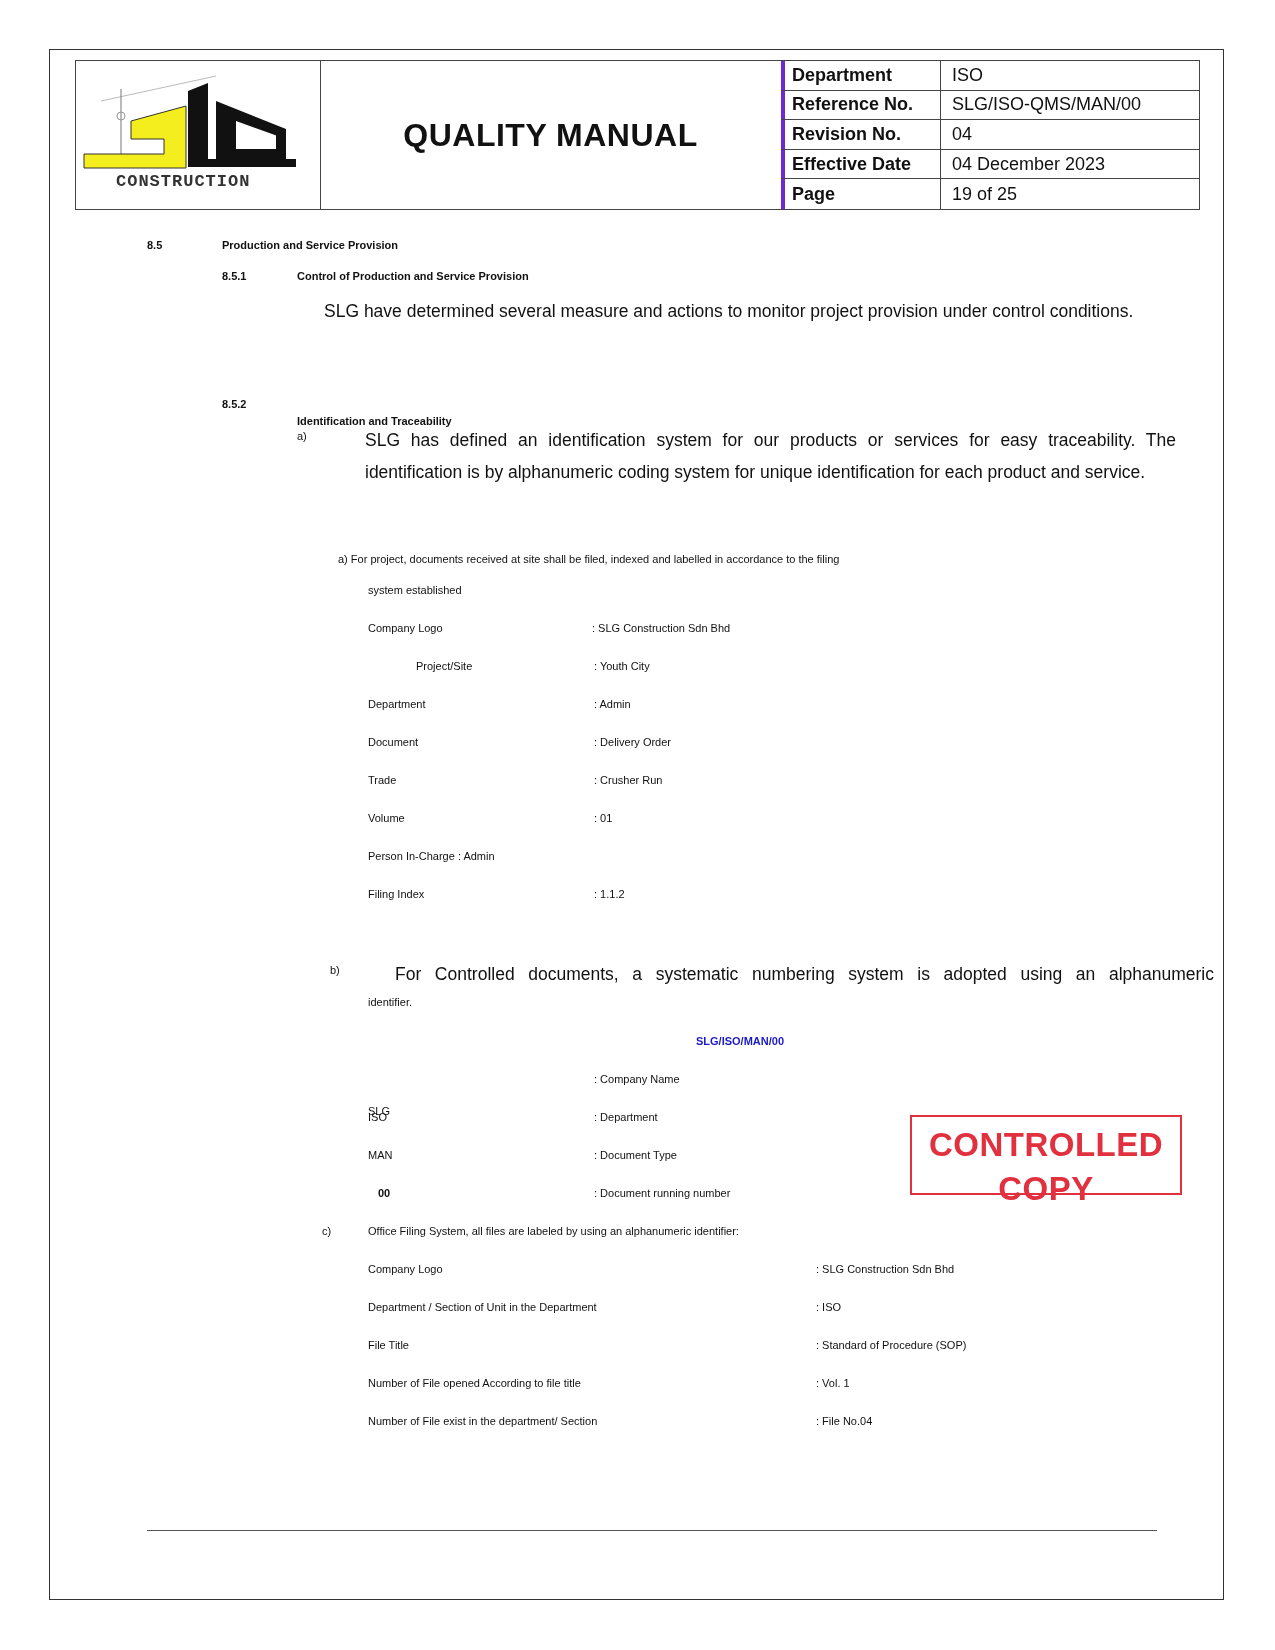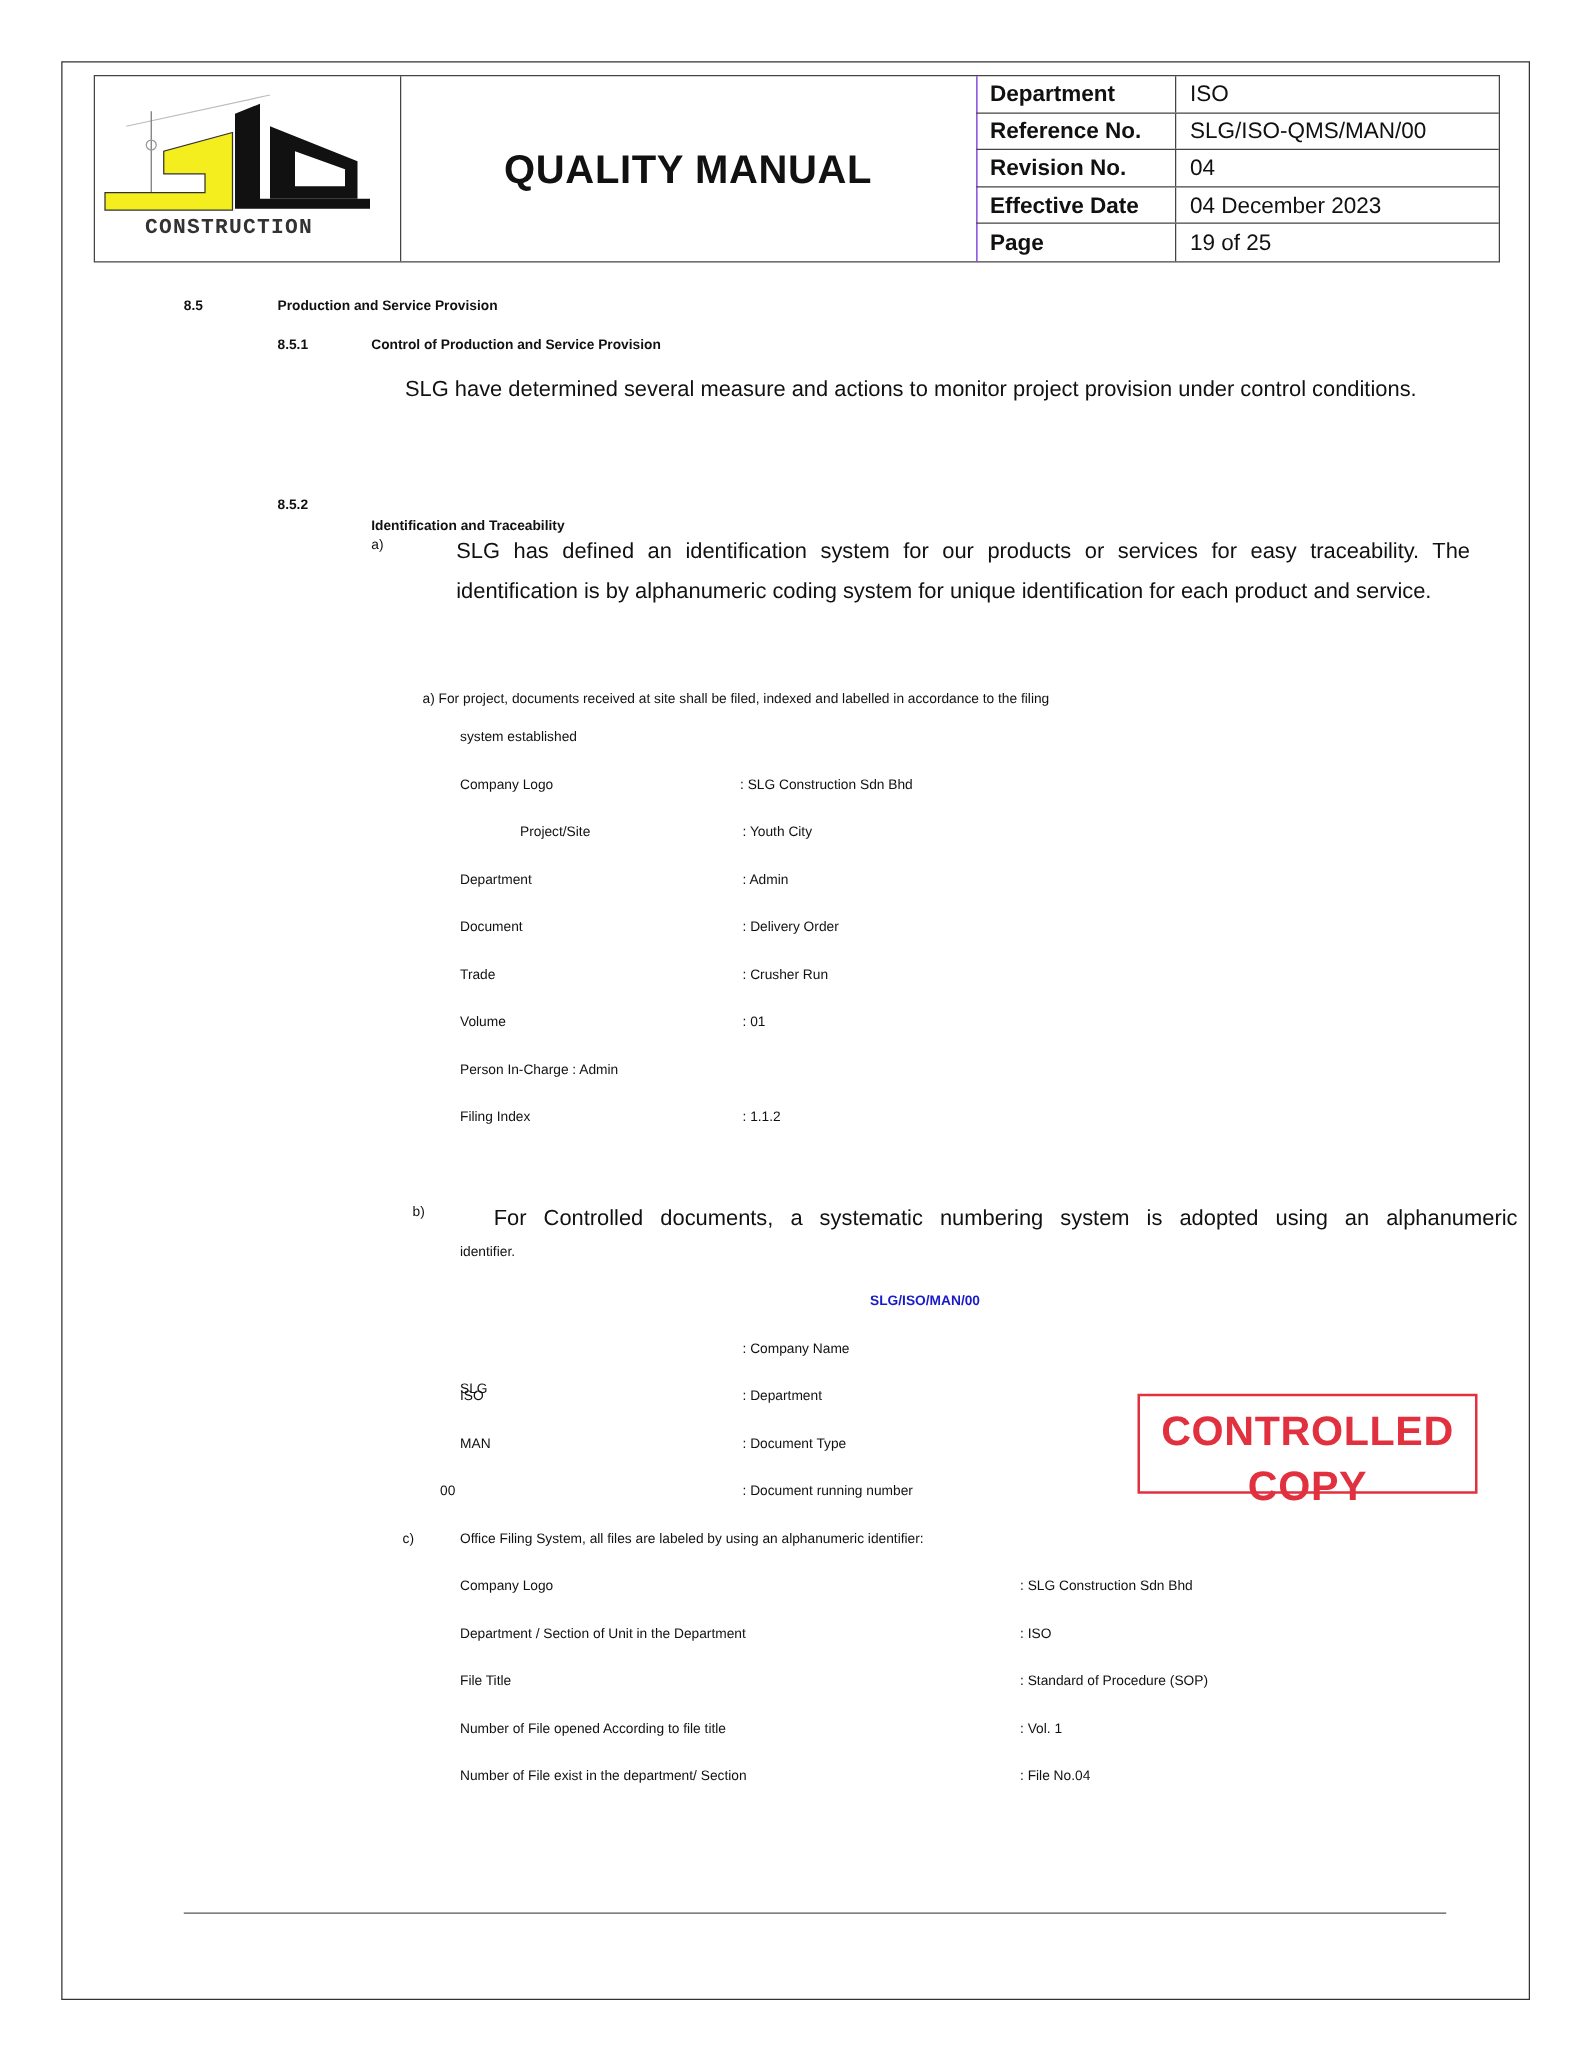--- a/index.html
+++ b/index.html
@@ -2,21 +2,21 @@
 <html><head>
 <meta charset="utf-8">
 <style>
   html, body { margin:0; padding:0; background:#ffffff; }
   body { width:1275px; height:1650px; position:relative; font-family:"Liberation Sans", sans-serif; color:#111; overflow:hidden; }
   .page-frame { position:absolute; left:49px; top:49px; width:1175px; height:1551px; border:1px solid #333; box-sizing:border-box; }
 
   
   .hdr { position:absolute; left:75px; top:60px; width:1125px; height:150px; border:1px solid #444; box-sizing:border-box; }
   .hdr-logo { position:absolute; left:0; top:0; width:244px; height:148px; border-right:1px solid #444; }
-  .hdr-title { position:absolute; left:244px; top:0; width:461px; height:148px; border-right:1px solid #6d28d9; display:flex; align-items:center; justify-content:center; font-weight:bold; font-size:32px; letter-spacing:0.5px;text-align:right; }
+  .hdr-title { position:absolute; left:244px; top:0; width:461px; height:148px; border-right:4px solid #6d28d9; display:flex; align-items:center; justify-content:center; font-weight:bold; font-size:32px; letter-spacing:0.5px;text-align:right; }
   .hdr-meta { position:absolute; left:705px; top:0; width:418px; height:148px; }
   .meta-row { display:flex; height:29.6px; border-bottom:1px solid #444; box-sizing:border-box; font-size:18px; }
   .meta-row:last-child { border-bottom:none; }
   .meta-k { width:160px; border-right:1px solid #444; padding-left:11px; display:flex; align-items:center; font-weight:bold; box-sizing:border-box; }
   .meta-v { flex:1; padding-left:11px; display:flex; align-items:center; box-sizing:border-box; }
 
   
   .t { position:absolute; font-size:11px; white-space:nowrap; line-height:1.2; }
   .b { font-weight:bold; }
   .justify { position:absolute; font-size:17.5px; line-height:32px; text-align:justify; text-align-last:left;margin-left:27px; }
@@ -106,21 +106,21 @@
 <div class="t" style="left:368px; top:996px;">identifier.</div>
 <div class="t blue-code" style="left:696px; top:1035px;">SLG/ISO/MAN/00</div>
 
 <div>
   <div class="t" style="left:368px; top:1073px;margin-top:32px;">SLG</div>
   <div class="t" style="left:594px; top:1073px;">: Company Name</div>
   <div class="t" style="left:368px; top:1111px;">ISO</div>
   <div class="t" style="left:594px; top:1111px;">: Department</div>
   <div class="t" style="left:368px; top:1149px;">MAN</div>
   <div class="t" style="left:594px; top:1149px;">: Document Type</div>
-  <div class="t" style="left:352px; top:1187px;">00</div>
+  <div class="t" style="left:378px; top:1187px;font-weight:bold;">00</div>
   <div class="t" style="left:594px; top:1187px;">: Document running number</div>
 </div>
 
 <div class="stamp">
   <div>CONTROLLED</div>
   <div>COPY</div>
 </div>
 
 <div class="t" style="left:322px; top:1225px;">c)</div>
 <div class="t" style="left:368px; top:1225px;">Office Filing System, all files are labeled by using an alphanumeric identifier:</div>

